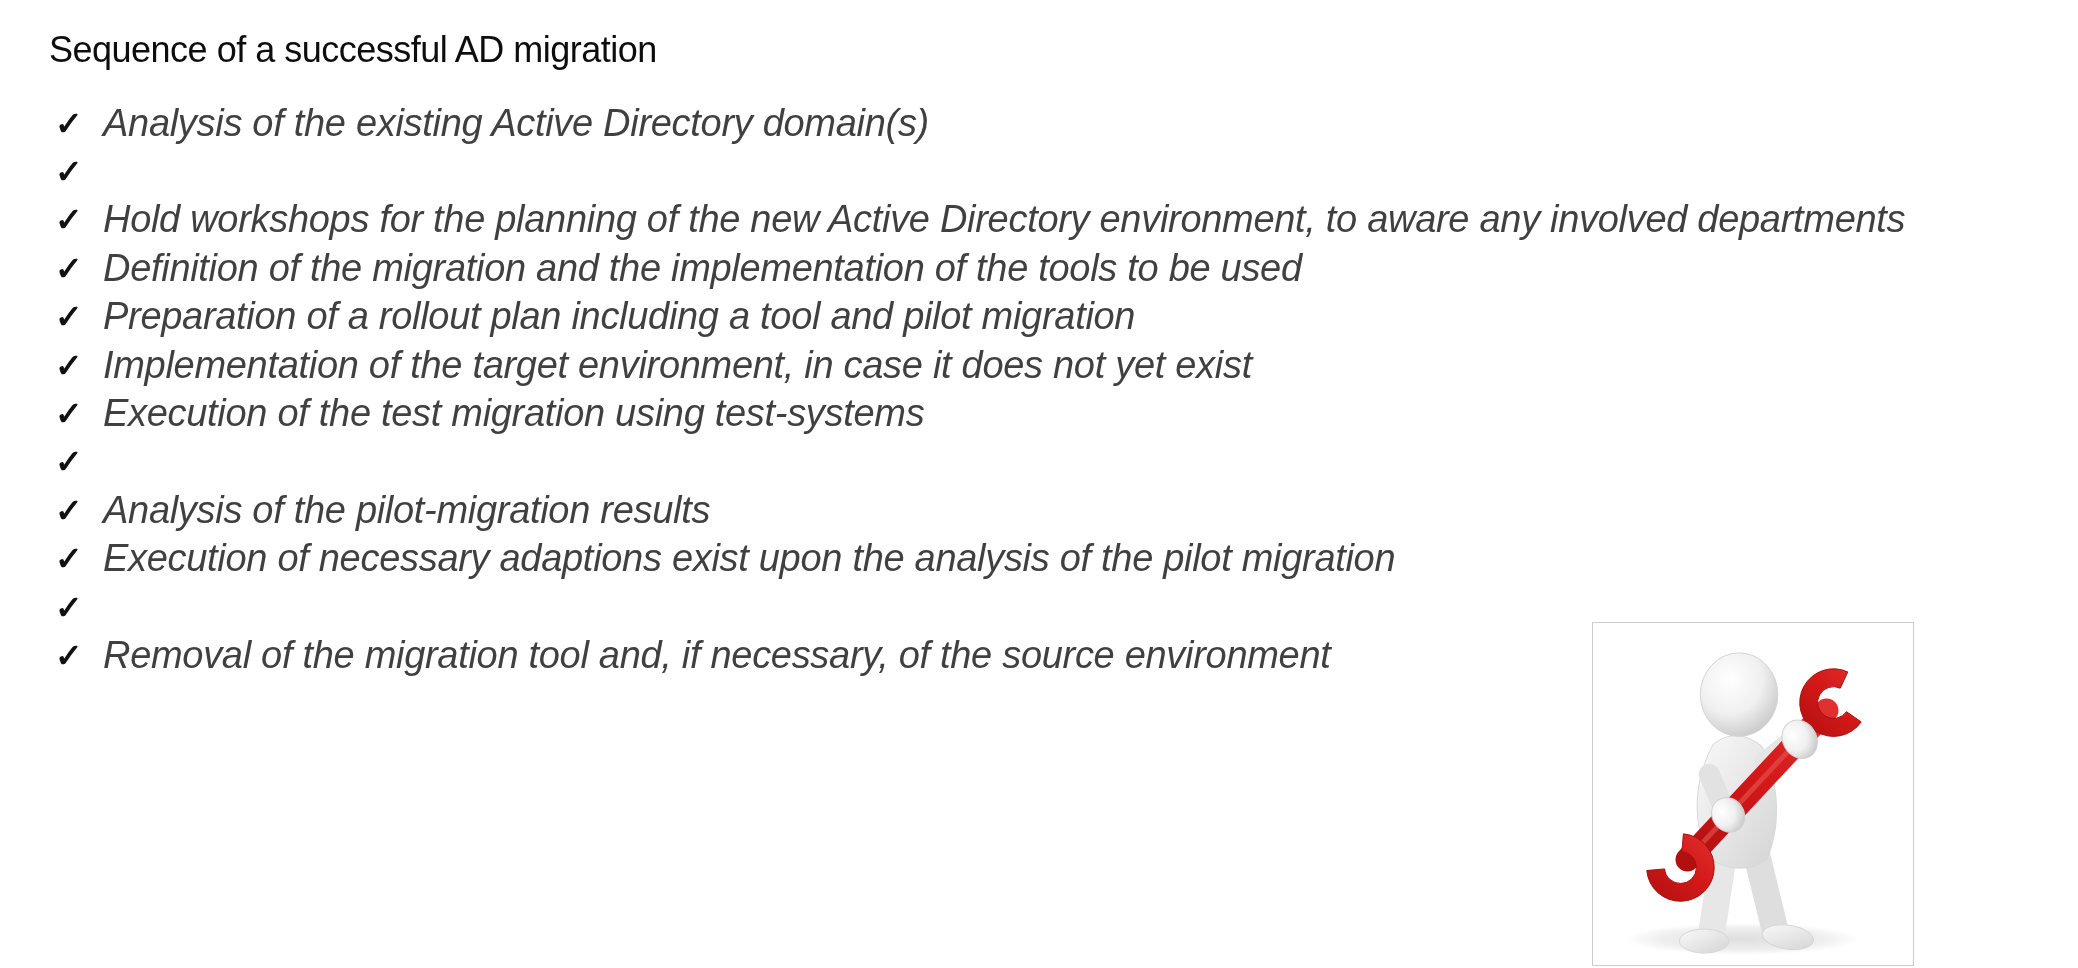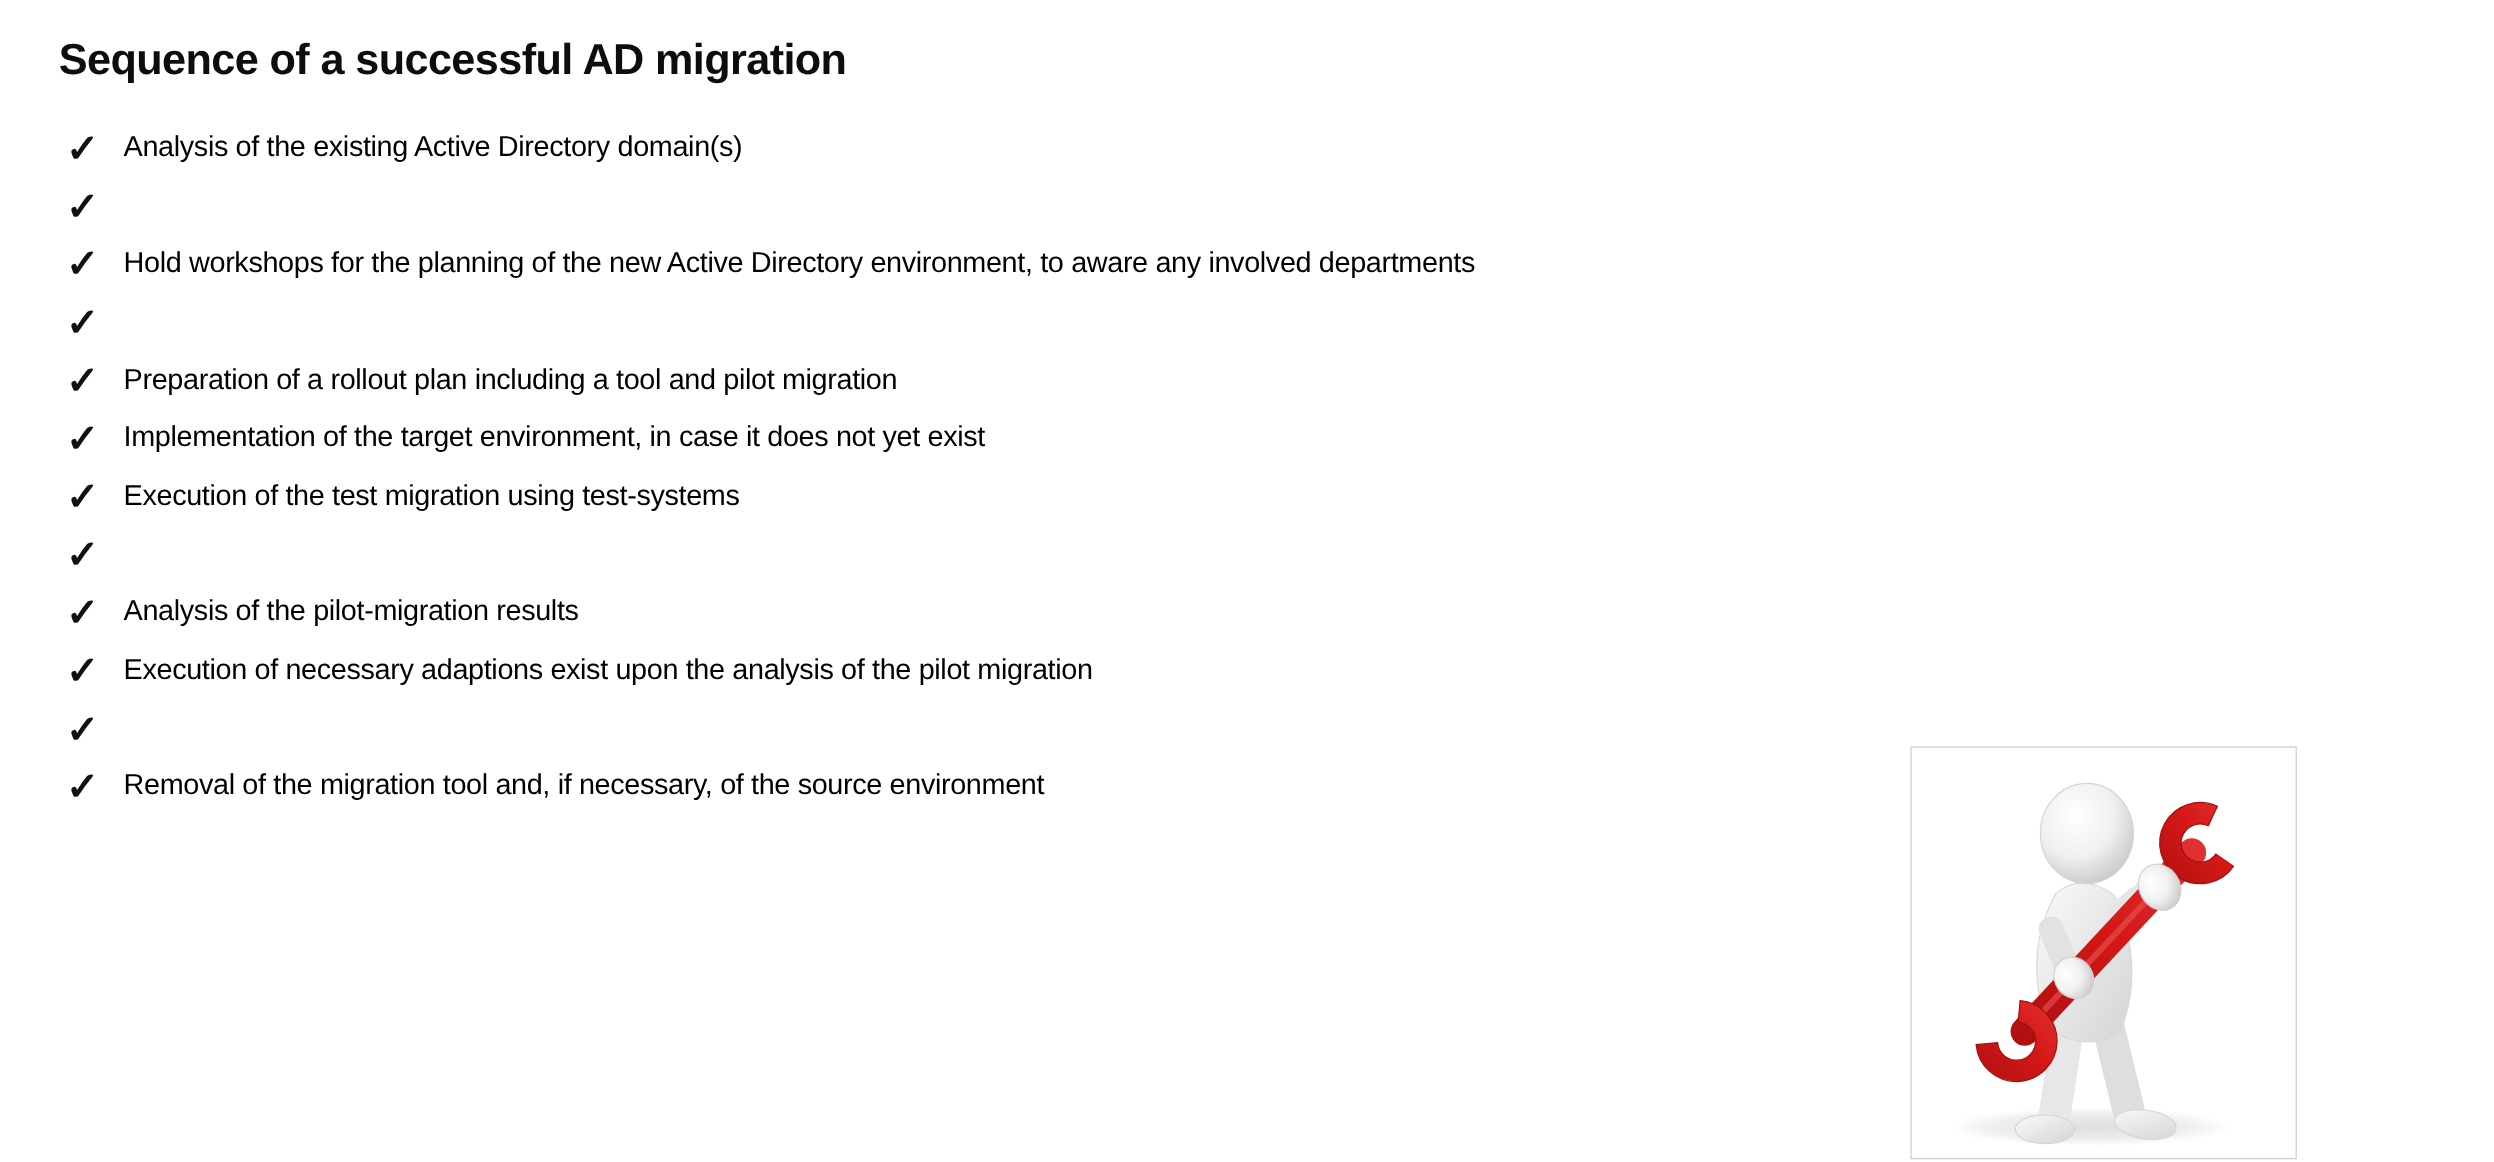--- a/index.html
+++ b/index.html
@@ -10,21 +10,21 @@
     color:#000000;
     position:relative;
     overflow:hidden;
   }
   .slide{position:absolute;inset:0;}
   .title{
     position:absolute;
     left:49px;top:4px;
     font-size:36px;
     line-height:44px;
-    font-weight:700;
+    font-weight:400;
     letter-spacing:-0.5px;
     color:#0d0d0d;
     white-space:nowrap;
   }
   .checklist{
     position:absolute;
     left:55px;top:99px;
     margin:0;padding:0;
     list-style:none;
   }
@@ -36,23 +36,24 @@
   }
   .check{
     width:48px;
     flex:0 0 48px;
     font-size:33px;
     font-weight:700;
     line-height:1;
     color:#111111;
   }
   .item-text{
-    font-size:24px;
+    font-size:38px;
     letter-spacing:-0.3px;
-    color:#000000;
+    color:#404040;
+    font-style:italic;
   }
   .illustration{
     position:absolute;
     left:1592px;top:622px;
     width:322px;height:344px;
     margin:0;
     box-sizing:border-box;
     border:1px solid var(--img-border,#cccccc);
     background:#ffffff;
   }
@@ -72,20 +73,21 @@
       </li>
       <li>
         <span class="check">✓</span>
       </li>
       <li>
         <span class="check">✓</span>
         <span class="item-text">Hold workshops for the planning of the new Active Directory environment, to aware any involved departments</span>
       </li>
       <li>
         <span class="check">✓</span>
+        <span class="item-text">Definition of the migration and the implementation of the tools to be used</span>
       </li>
       <li>
         <span class="check">✓</span>
         <span class="item-text">Preparation of a rollout plan including a tool and pilot migration</span>
       </li>
       <li>
         <span class="check">✓</span>
         <span class="item-text">Implementation of the target environment, in case it does not yet exist</span>
       </li>
       <li>

